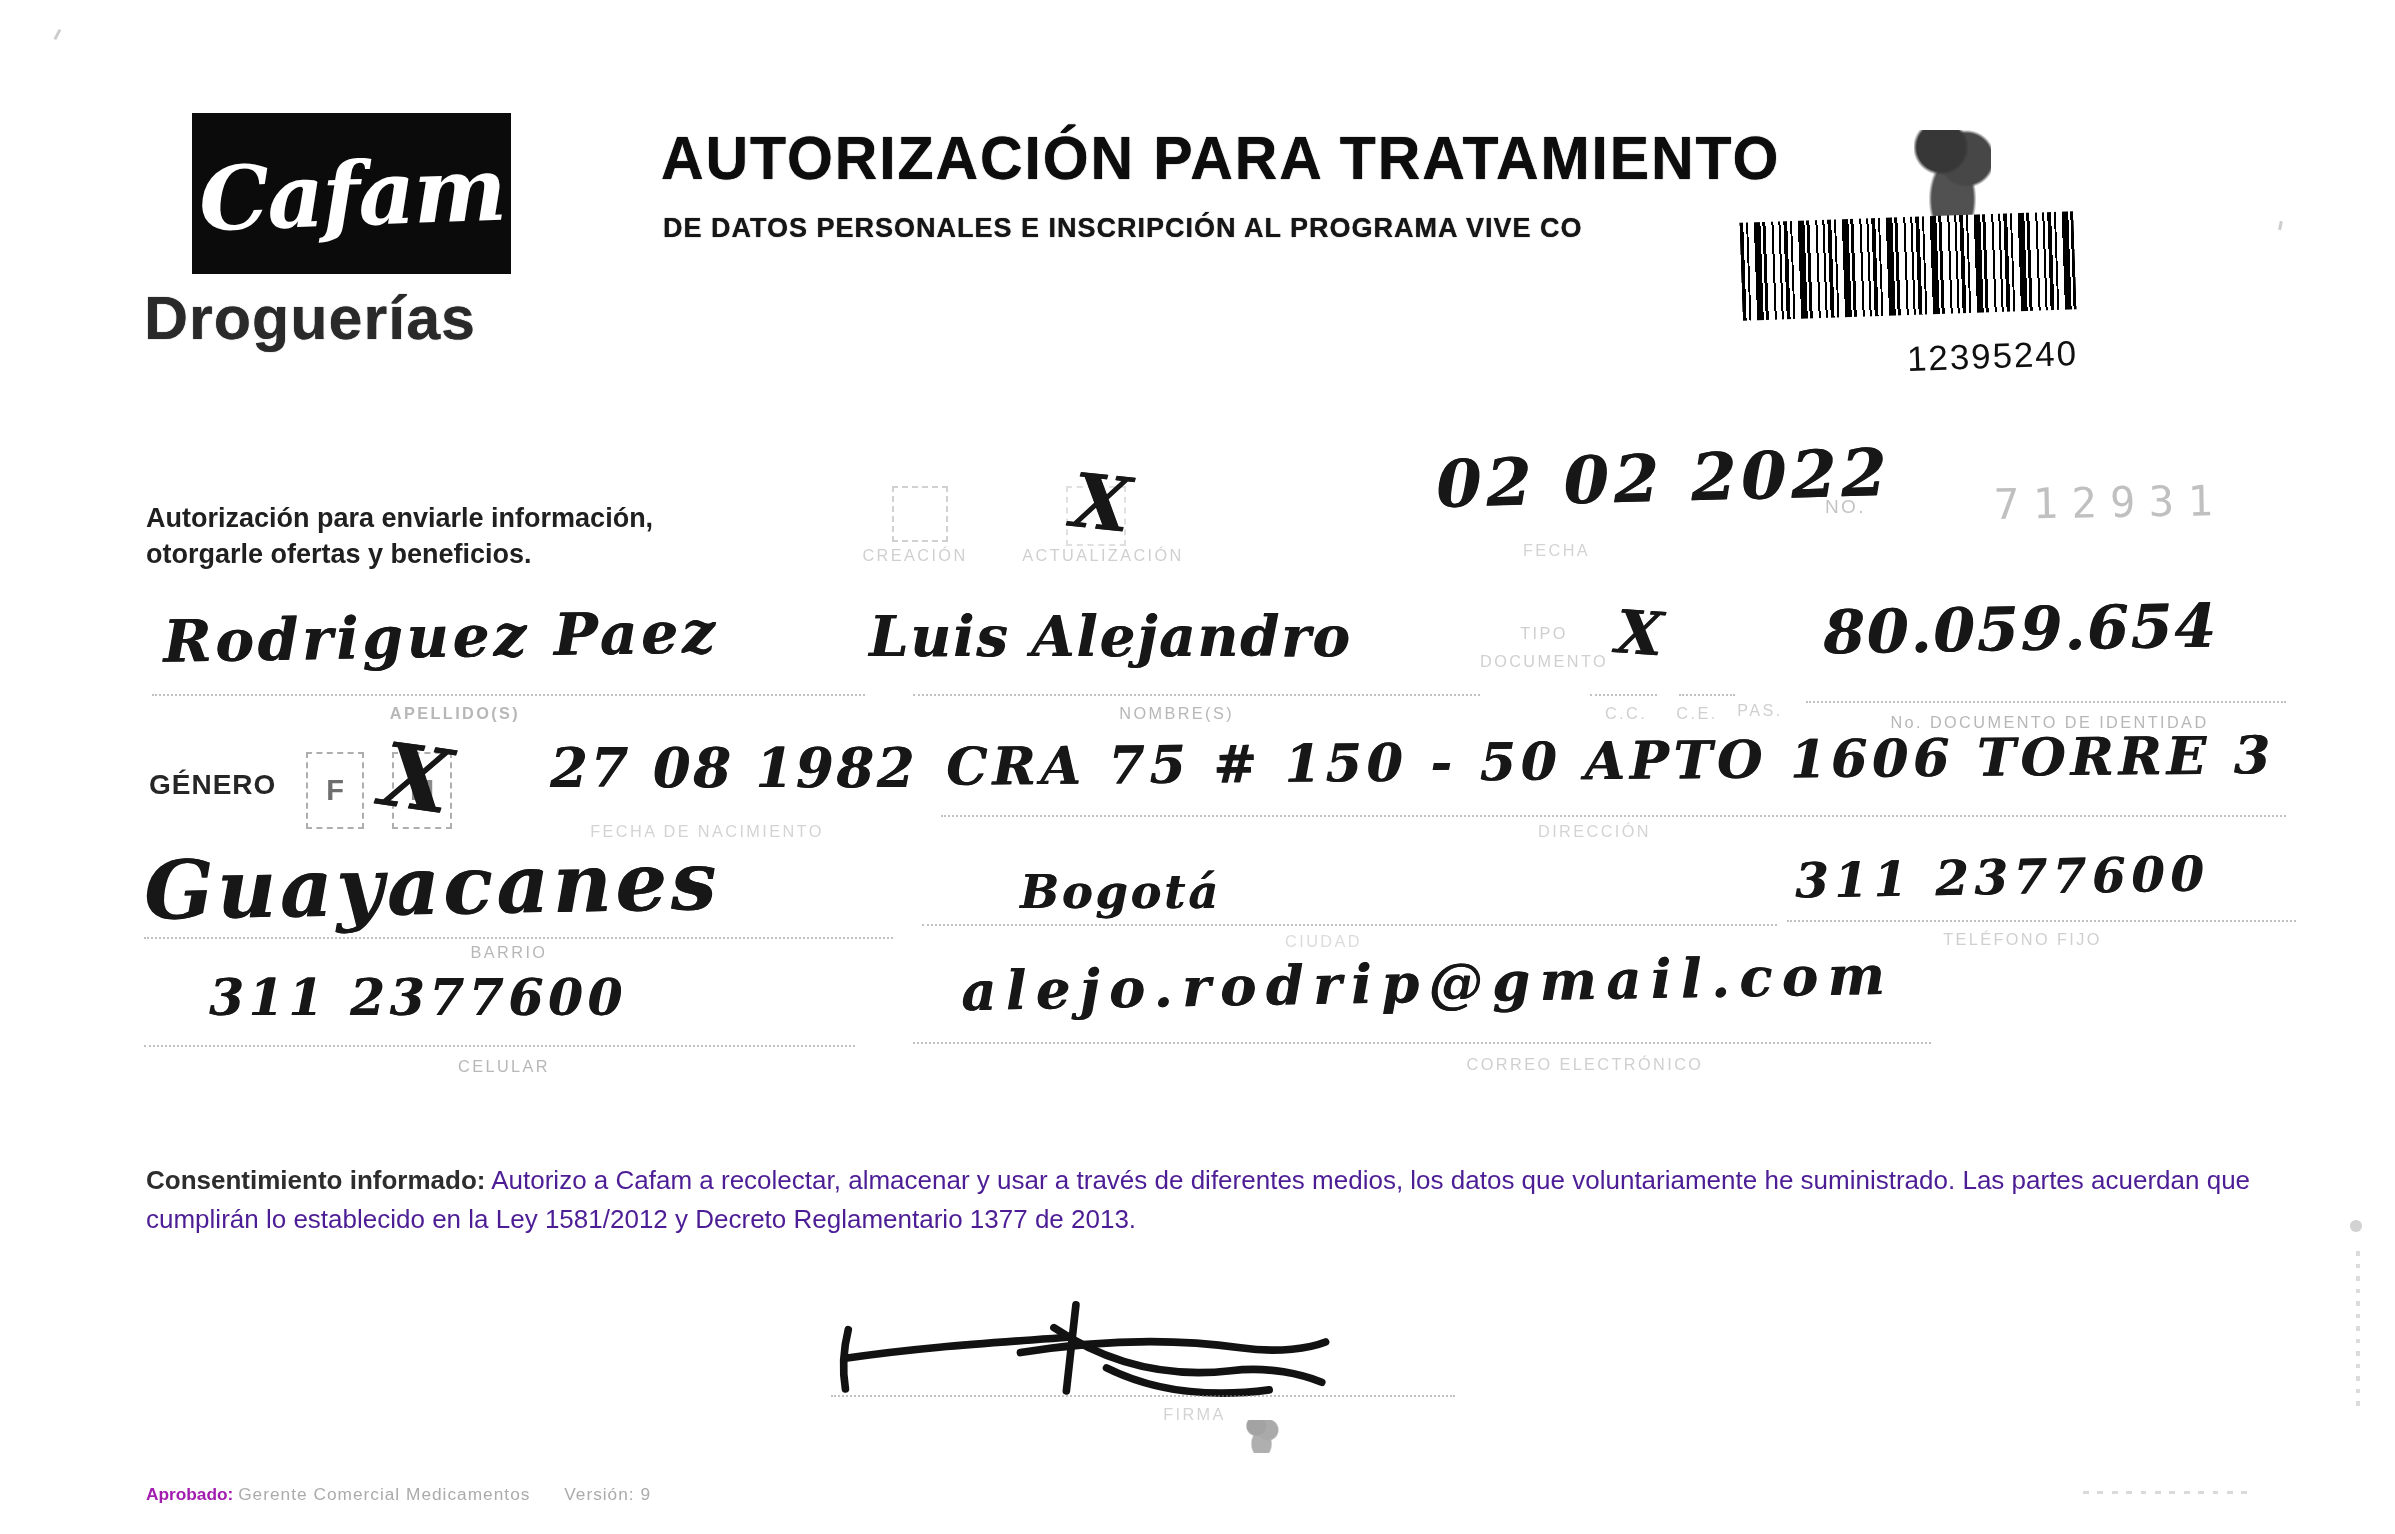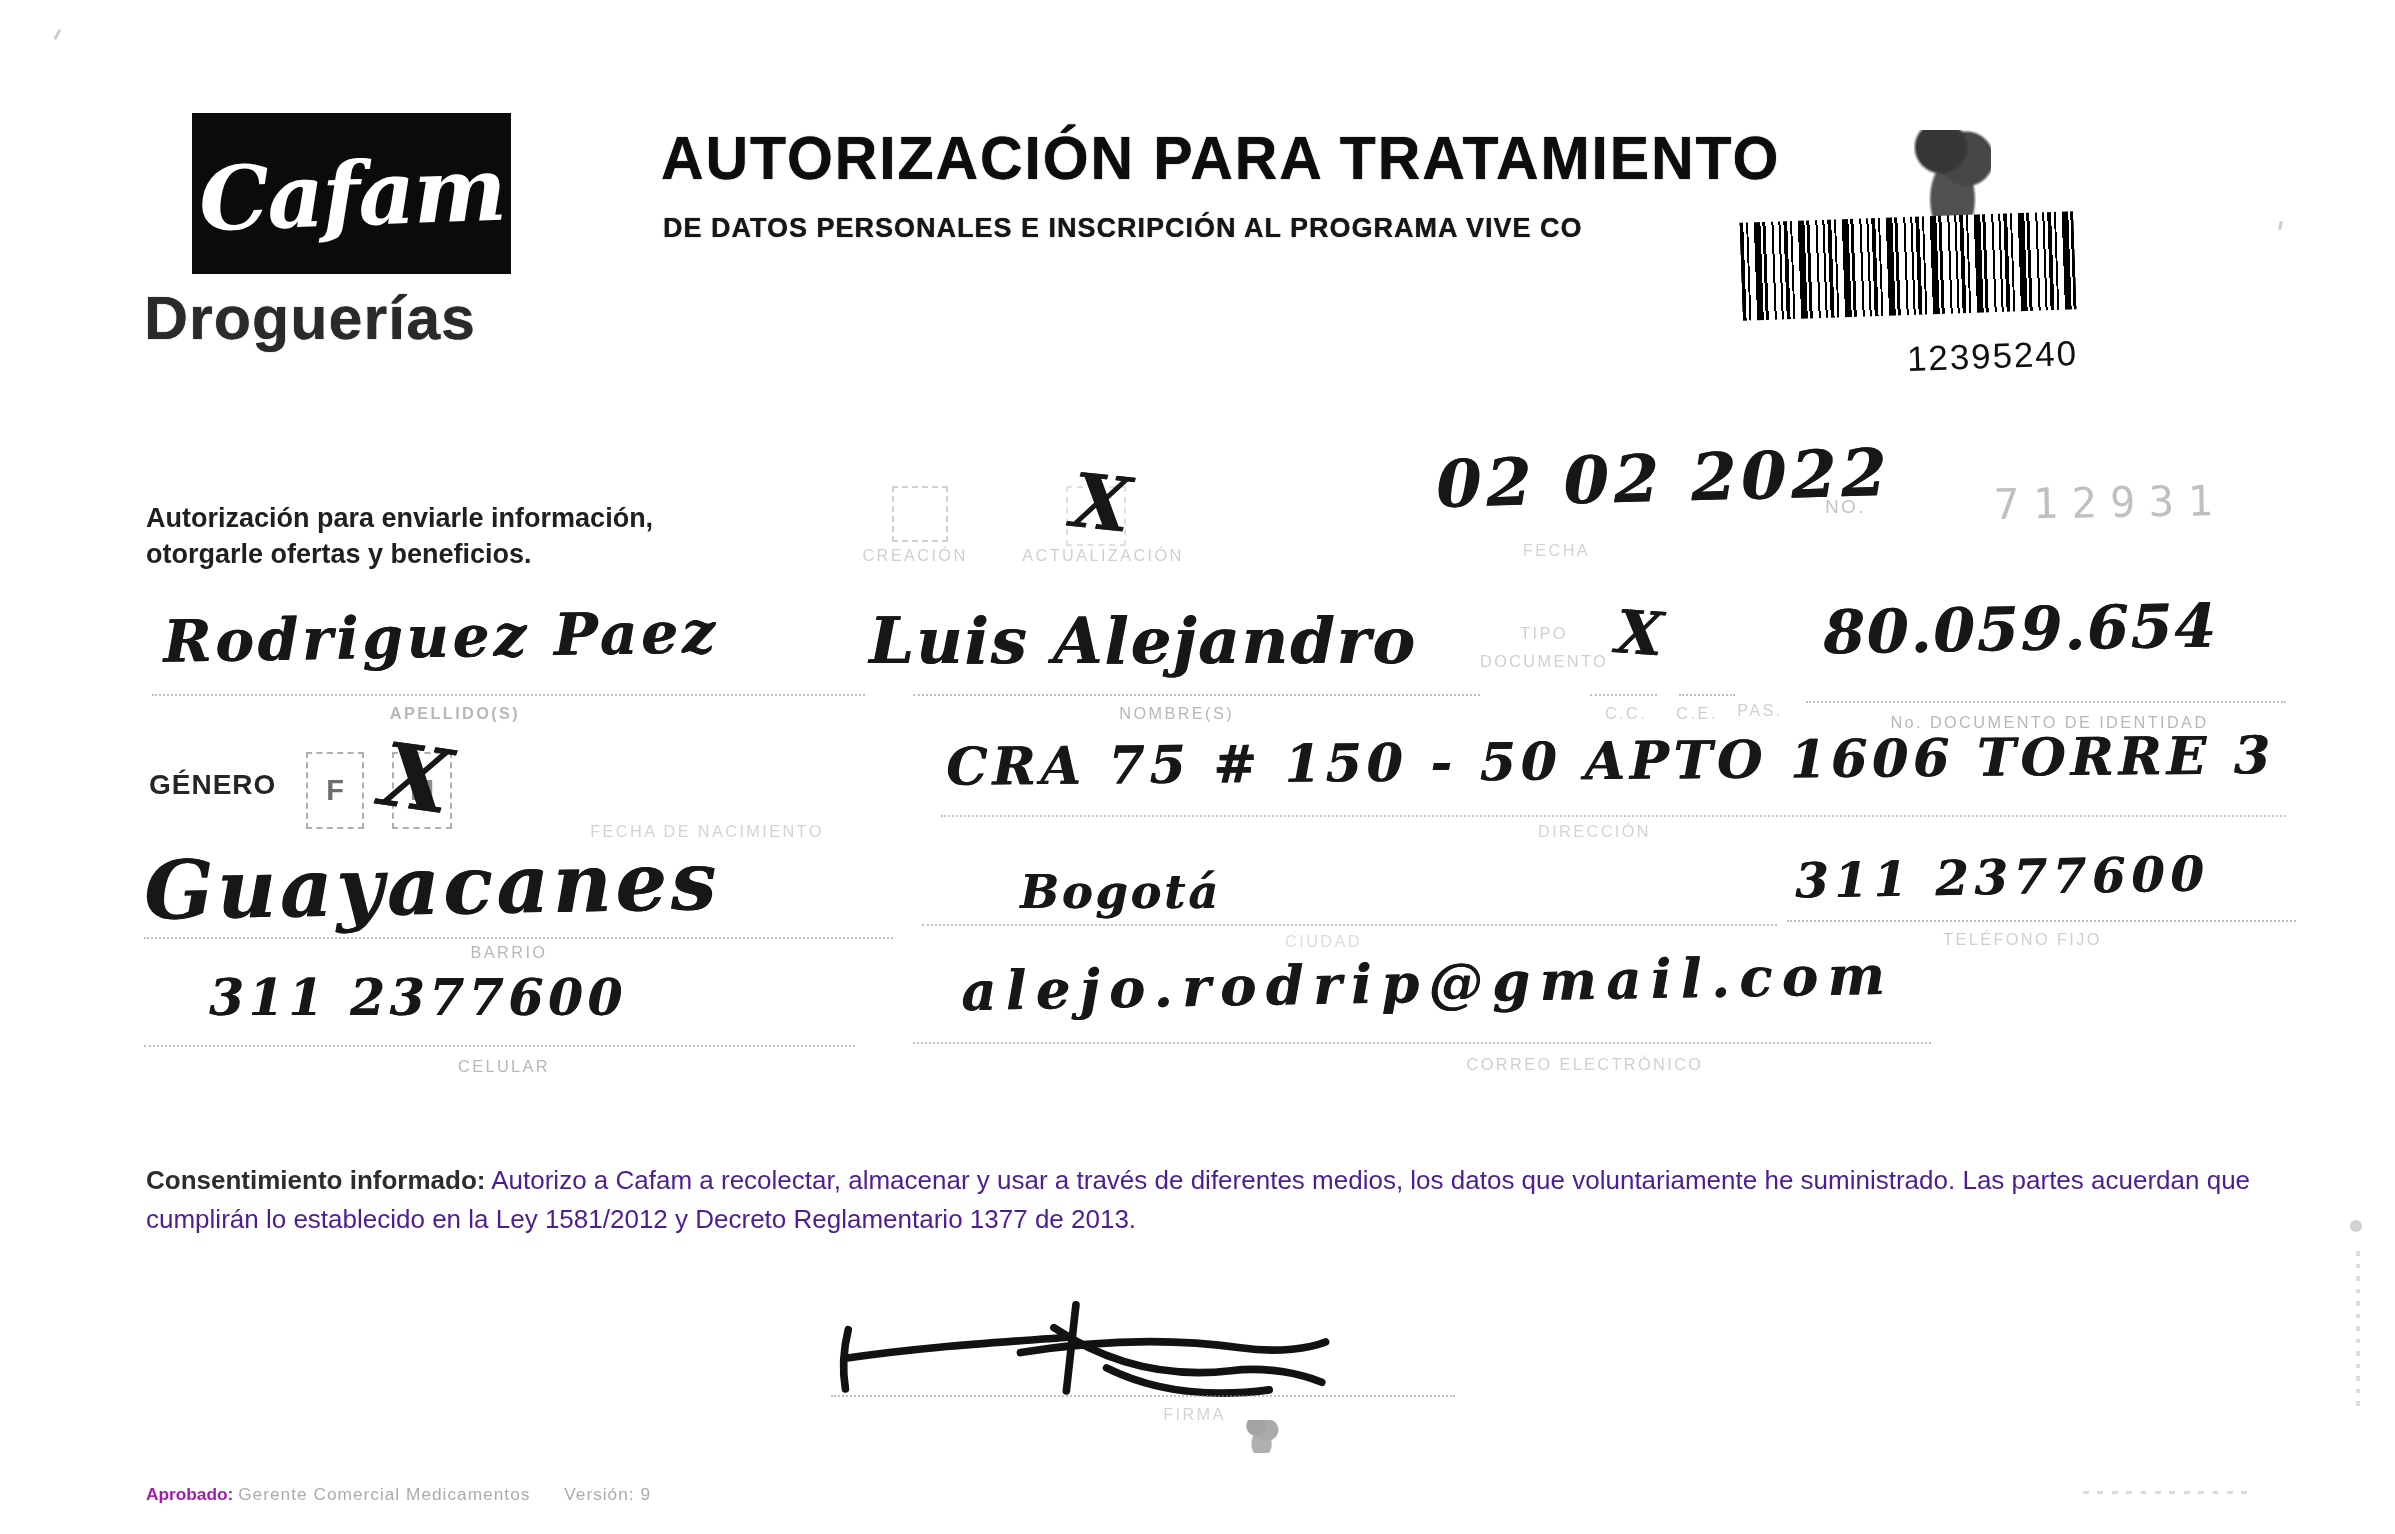--- a/index.html
+++ b/index.html
@@ -82,21 +82,21 @@
 
   <div class="abs hand" style="left:1436px;top:440px;font-size:65px;letter-spacing:4.8px;transform:rotate(-1.5deg);">02 02 2022</div>
   <div class="abs flabel" style="left:1499px;top:541px;width:115px;opacity:.55;">FECHA</div>
   <div class="abs flabel" style="left:1825px;top:496px;font-size:19px;opacity:.75;">NO.</div>
   <div class="abs stampnum" style="left:1994px;top:478px;">712931</div>
 
   <div class="abs hand" style="left:163px;top:603px;font-size:58px;letter-spacing:3.8px;transform:rotate(-1deg);">Rodriguez Paez</div>
   <div class="abs dots" style="left:152px;top:694px;width:713px;"></div>
   <div class="abs flabel" style="left:354px;top:704px;width:202px;font-weight:bold;">APELLIDO(S)</div>
 
-  <div class="abs hand" style="left:869px;top:603px;font-size:64px;letter-spacing:1.9px;">Luis Alejandro</div>
+  <div class="abs hand" style="left:869px;top:603px;font-size:56px;letter-spacing:1.9px;">Luis Alejandro</div>
   <div class="abs dots" style="left:913px;top:694px;width:567px;"></div>
   <div class="abs flabel" style="left:1042px;top:704px;width:192px;text-align:right;">NOMBRE(S)</div>
 
   <div class="abs flabel" style="left:1479px;top:620px;width:130px;line-height:1.7;opacity:.6;">
     <div>TIPO</div>
     <div>DOCUMENTO</div>
   </div>
   <div class="abs hand" style="left:1616px;top:598px;font-size:60px;transform:rotate(4deg);">X</div>
   <div class="abs dots" style="left:1590px;top:694px;width:67px;"></div>
   <div class="abs dots" style="left:1679px;top:694px;width:56px;"></div>
@@ -110,20 +110,21 @@
 
   <div class="abs plabel" style="left:149px;top:769px;font-size:28px;letter-spacing:1px;">GÉNERO</div>
   <div class="abs dbox" style="left:306px;top:752px;width:54px;height:73px;opacity:.8;display:flex;align-items:center;justify-content:center;">
     <span style="font-size:29px;font-weight:700;color:#4a4a4a;">F</span>
   </div>
   <div class="abs dbox" style="left:392px;top:752px;width:56px;height:73px;opacity:.8;display:flex;align-items:center;justify-content:center;">
     <span style="font-size:29px;font-weight:700;color:#6f6f6f;">M</span>
   </div>
   <div class="abs hand" style="left:382px;top:726px;font-size:88px;transform:rotate(8deg);">X</div>
 
+  <div class="abs hand" style="left:550px;top:736px;font-size:54px;letter-spacing:2.9px;">27 08 1982</div>
   <div class="abs flabel" style="left:558px;top:822px;width:298px;opacity:.55;">FECHA DE NACIMIENTO</div>
 
   <div class="abs hand" style="left:946px;top:730px;font-size:52px;letter-spacing:4.8px;transform:rotate(-.5deg);">CRA 75 # 150 - 50 APTO 1606 TORRE 3</div>
   <div class="abs dots" style="left:941px;top:815px;width:1345px;"></div>
   <div class="abs flabel" style="left:1513px;top:822px;width:163px;opacity:.55;">DIRECCIÓN</div>
 
   <div class="abs hand" style="left:144px;top:838px;font-size:81px;letter-spacing:3.8px;transform:rotate(-1deg);">Guayacanes</div>
   <div class="abs dots" style="left:144px;top:937px;width:749px;"></div>
   <div class="abs flabel" style="left:437px;top:943px;width:144px;">BARRIO</div>
 

